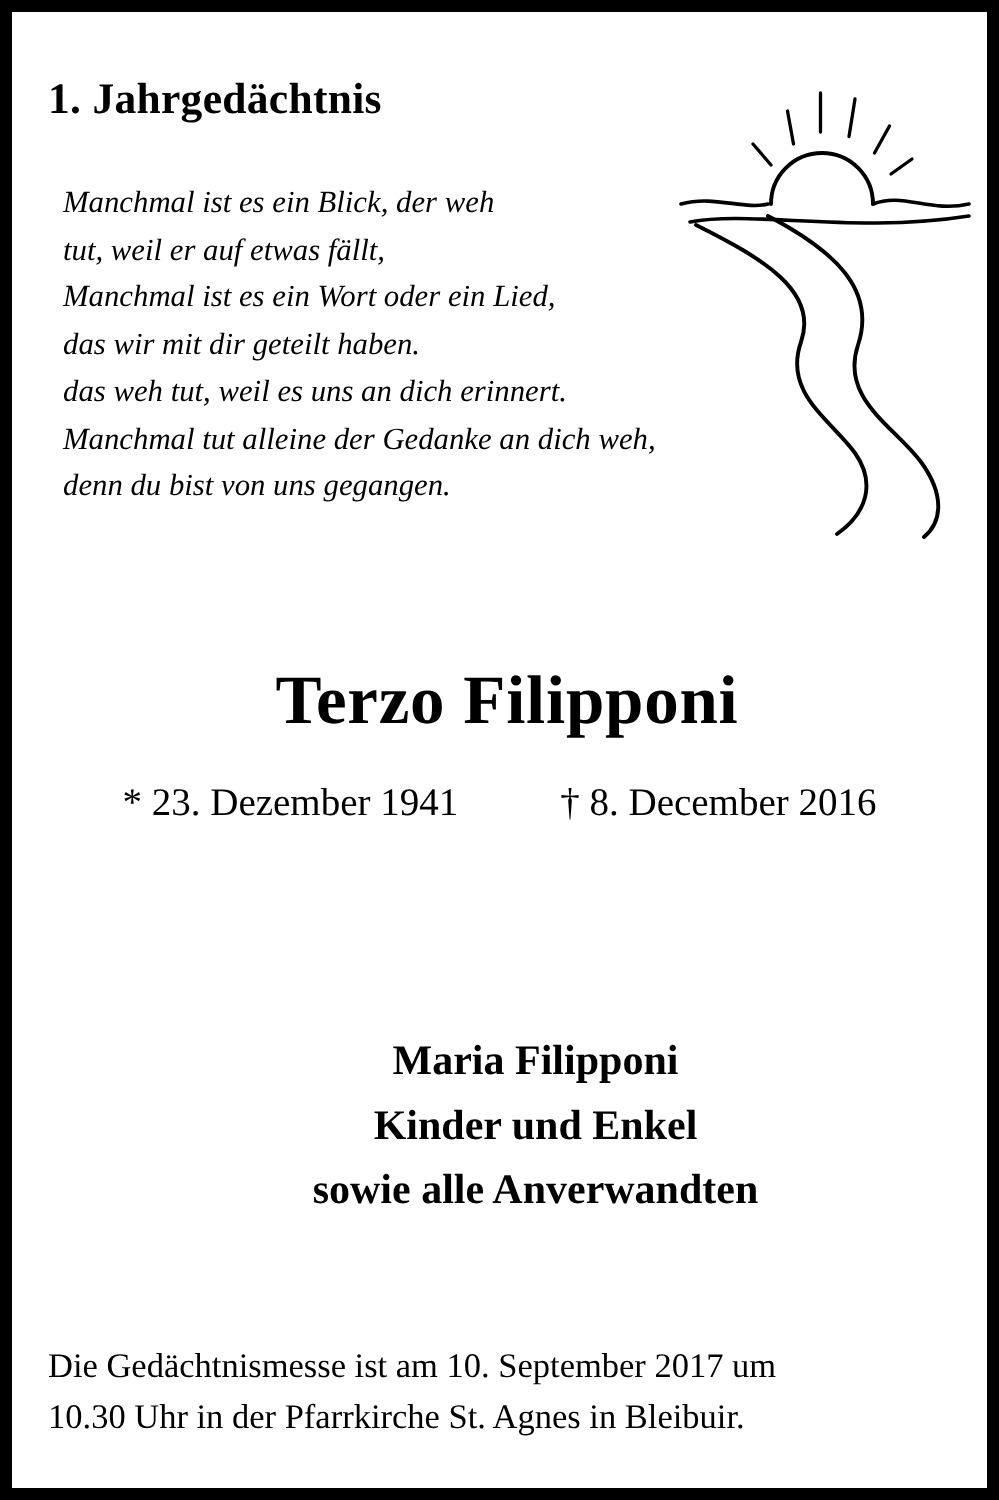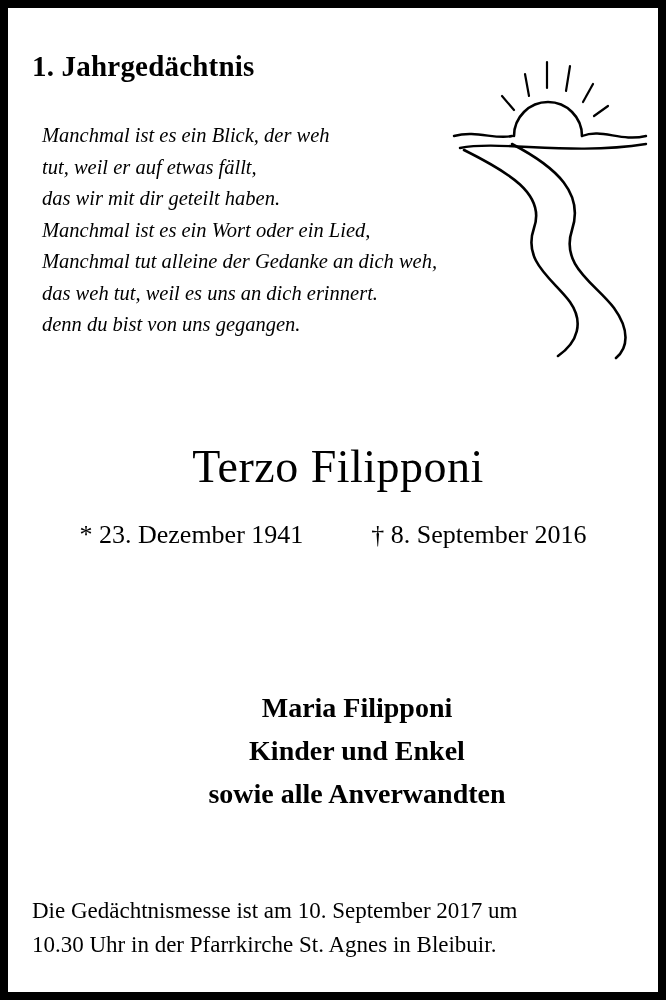--- a/index.html
+++ b/index.html
@@ -62,21 +62,21 @@
     height: 320px;
   }
 
   .name {
     position: absolute;
     left: 0;
     right: 0;
     top: 432px;
     text-align: center;
     font-size: 46px;
-    font-weight: normal;
+    font-weight: bold;
     letter-spacing: 0.5px;
     padding-left: 10px;
   }
 
   .dates {
     position: absolute;
     left: 0;
     right: 0;
     top: 512px;
     display: flex;
@@ -121,24 +121,24 @@
 <body>
 
 <div class="page">
   <div class="card">
 
     <div class="headline">1. Jahrgedächtnis</div>
 
     <div class="poem">
       <div>Manchmal ist es ein Blick, der weh</div>
       <div>tut, weil er auf etwas fällt,</div>
+      <div>Manchmal ist es ein Wort oder ein Lied,</div>
       <div>das wir mit dir geteilt haben.</div>
-      <div>Manchmal ist es ein Wort oder ein Lied,</div>
+      <div>das weh tut, weil es uns an dich erinnert.</div>
       <div>Manchmal tut alleine der Gedanke an dich weh,</div>
-      <div>das weh tut, weil es uns an dich erinnert.</div>
       <div>denn du bist von uns gegangen.</div>
     </div>
 
     <div class="art">
       <svg width="200" height="320" viewBox="0 0 200 320" fill="none" stroke="#000" stroke-width="2.2" stroke-linecap="round">
 
         <line x1="75" y1="30" x2="79" y2="52"></line>
         <line x1="97" y1="18" x2="97" y2="44"></line>
         <line x1="120" y1="22" x2="116" y2="47"></line>
         <line x1="143" y1="40" x2="133" y2="58"></line>
@@ -153,21 +153,21 @@
 
         <path d="M14 106 C 58 128, 96 150, 84 184 C 72 218, 104 236, 120 258 C 134 278, 128 298, 108 312" stroke-width="2.6"></path>
         <path d="M62 100 C 108 124, 134 150, 122 186 C 110 222, 146 240, 164 264 C 180 286, 178 304, 166 314" stroke-width="2.6"></path>
       </svg>
     </div>
 
     <div class="name">Terzo Filipponi</div>
 
     <div class="dates">
       <span>* 23. Dezember 1941</span>
-      <span>† 8. September 2016</span>
+      <span>† 8. December 2016</span>
     </div>
 
 
     <div class="family">
       <div>Maria Filipponi</div>
       <div>Kinder und Enkel</div>
       <div>sowie alle Anverwandten</div>
     </div>
 
     <div class="footer">

